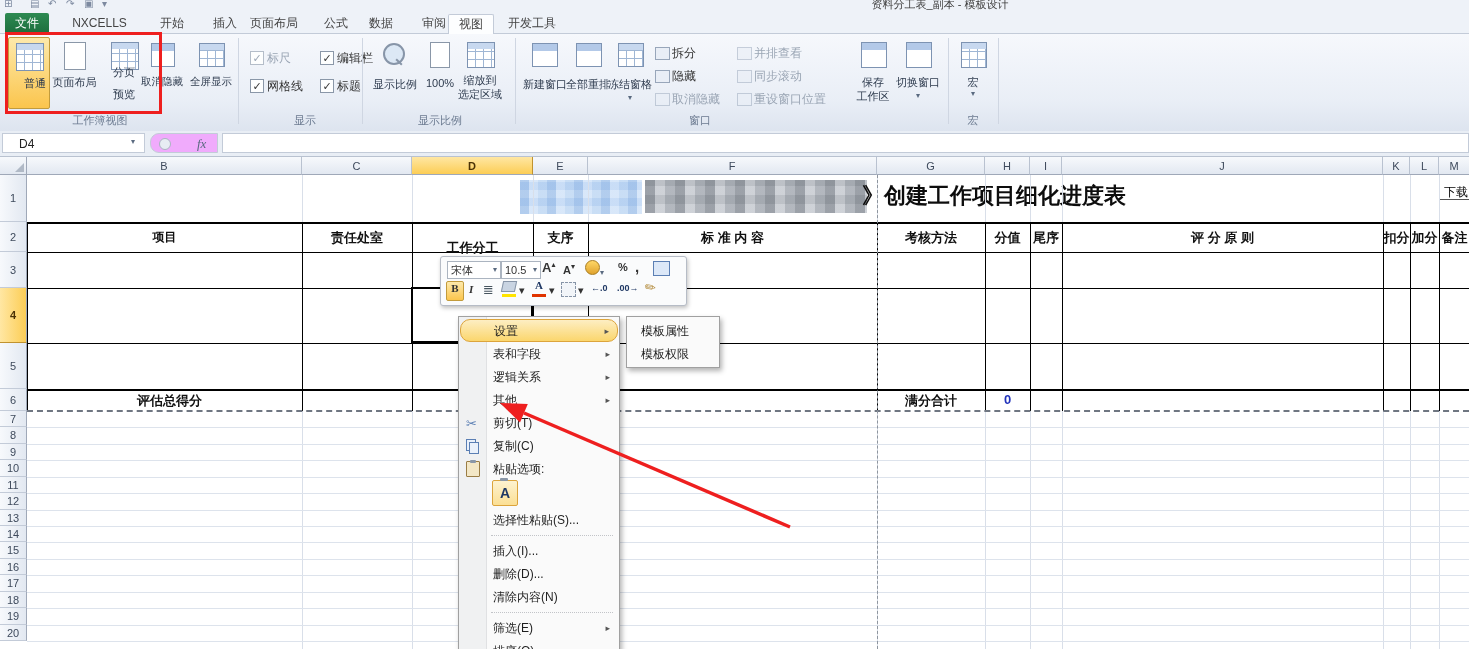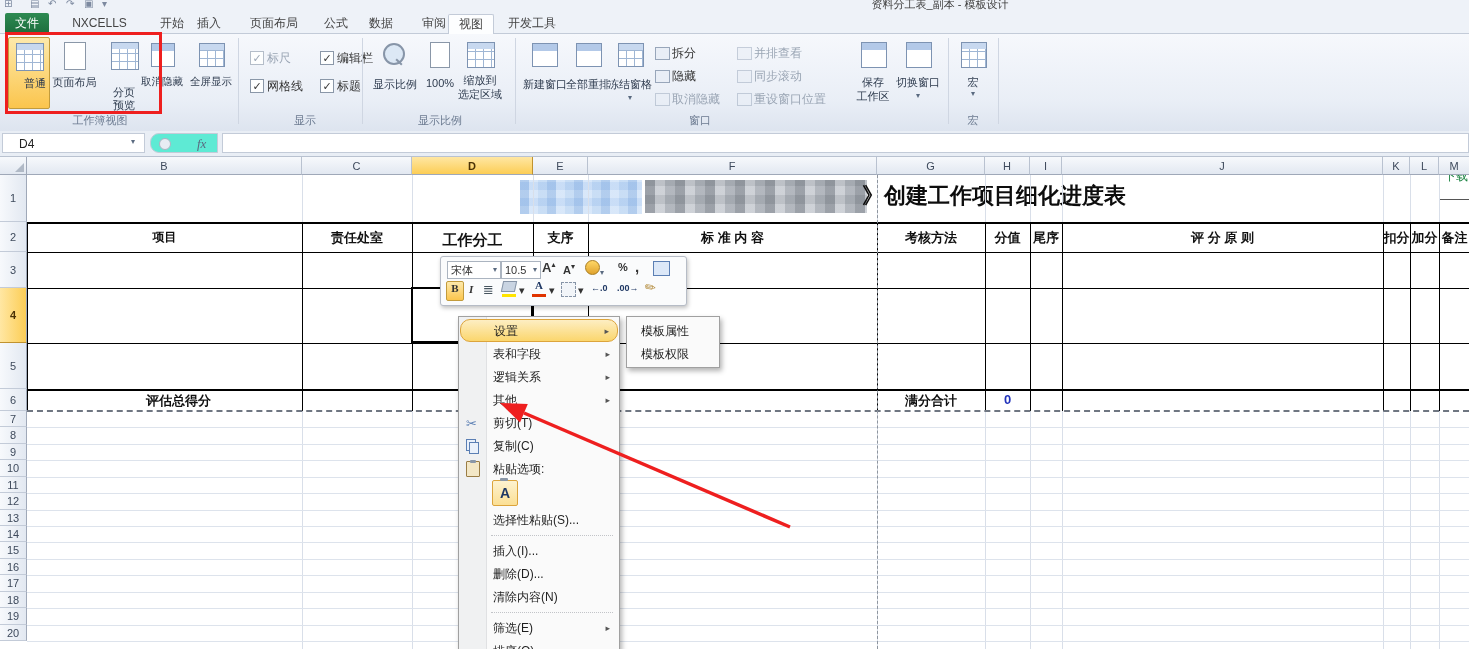--- a/index.html
+++ b/index.html
@@ -97,42 +97,42 @@
   <span class="abs qat" style="left:84px">▣</span>
   <span class="abs qat" style="left:102px">▾</span>
   <div class="abs" id="win-title">资料分工表_副本 - 模板设计</div>
 </div>
 
 <div class="abs" id="tabrow">
   <div id="tab-file">文件</div>
 
 <div class="tab" style="left: 62px; width: 75px; text-align: center; padding: 0px;">NXCELLS</div>
     <div class="tab" style="left: 152px; width: 40px; text-align: center; padding: 0px;">开始</div>
-    <div class="tab" style="left: 197px; width: 40px; text-align: left; padding: 0px;">插入</div>
+    <div class="tab" style="left: 197px; width: 40px; text-align: right; padding: 0px;">插入</div>
     <div class="tab" style="left: 243px; width: 62px; text-align: center; padding: 0px;">页面布局</div>
     <div class="tab" style="left: 316px; width: 40px; text-align: center; padding: 0px;">公式</div>
     <div class="tab" style="left: 361px; width: 40px; text-align: center; padding: 0px;">数据</div>
     <div class="tab" style="left: 406px; width: 40px; text-align: right; padding: 0px;">审阅</div>
     <div class="tab active" style="left: 448px; width: 44px; text-align: center; padding: 0px;">视图</div>
     <div class="tab" style="left: 500px; width: 64px; text-align: center; padding: 0px;">开发工具</div>
   </div>
 
 <div class="abs" id="ribbon">
 
   <div class="abs selbtn" style="left:8px;top:3px;width:40px;height:70px">
     <div class="abs ic-sheet" style="left:7px;top:5px;width:26px;height:26px"></div>
     <div class="rbtn-label" style="left:6px;width:40px;top:38px">普通</div>
   </div>
   <div class="abs" style="left:50px;top:3px;width:49px;height:70px">
     <div class="abs ic-page" style="left:14px;top:5px;width:20px;height:26px"></div>
     <div class="rbtn-label" style="left:0;width:49px;top:38px">页面布局</div>
   </div>
   <div class="abs" style="left:100px;top:3px;width:48px;height:70px">
     <div class="abs ic-sheet" style="left:11px;top:5px;width:26px;height:26px"></div>
-    <div class="rbtn-label" style="left:0;width:48px;top:49px;line-height:13px">
+    <div class="rbtn-label" style="left:0;width:48px;top:24px;line-height:22px">
       <span style="display:inline-block;width:30px;white-space:normal">分页预览</span>
     </div>
   </div>
   <div class="abs" style="left:138px;top:3px;width:48px;height:70px">
     <div class="abs ic-win" style="left:13px;top:6px;width:22px;height:22px"></div>
     <div class="rbtn-label" style="left:-3px;width:54px;top:38px;font-size:10.5px">取消隐藏</div>
   </div>
   <div class="abs" style="left:188px;top:3px;width:46px;height:70px">
     <div class="abs ic-sheet" style="left:11px;top:6px;width:24px;height:22px"></div>
     <div class="rbtn-label" style="left:-2px;width:50px;top:38px;font-size:10.5px">全屏显示</div>
@@ -210,42 +210,42 @@
     <div class="rbtn-label" style="left:0;width:38px;top:38px">宏</div>
     <div class="rbtn-label dd" style="left:0;width:38px;top:52px">▾</div>
   </div>
   <div class="grp-label" style="left:935px;width:76px">宏</div>
   <div class="grp-sep" style="left:998px"></div>
 </div>
 
 <div class="abs" id="fbar">
   <div class="abs" id="namebox">D4</div>
   <span class="abs" style="left:131px;top:6px;font-size:8px;color:#5a6a80">▾</span>
-  <div class="abs" style="left:150px;top:2px;width:68px;height:20px;background:#5eead4;border:1px solid #c3cbd8;border-radius:9px 0 0 9px;box-sizing:border-box">
+  <div class="abs" style="left:150px;top:2px;width:68px;height:20px;background:#f0abfc;border:1px solid #c3cbd8;border-radius:9px 0 0 9px;box-sizing:border-box">
     <span class="abs" style="left:8px;top:4px;width:10px;height:10px;border:1px solid #aab4c2;border-radius:50%;background:#e7ecf3"></span>
     <span class="abs" id="fx" style="left:46px;top:2px">fx</span>
   </div>
   <div class="abs" id="f-input"></div>
 </div>
 
 <div class="abs" id="sheet" style="left:0;top:157px;width:1469px;height:492px"></div>
 
 <div class="abs" style="left:0;top:157px;width:27px;height:18px;background:linear-gradient(#f7f9fc,#e2e8f1);border-right:1px solid #9fa8b8;border-bottom:1px solid #9fa8b8;box-sizing:border-box">
   <div class="abs" style="right:2px;bottom:2px;width:0;height:0;border-left:9px solid transparent;border-bottom:9px solid #b0b9c6"></div>
 </div>
 
 <div class="abs blur1" style="left:520px;top:180px;width:122px;height:34px"></div>
 <div class="abs blur2" style="left:645px;top:180px;width:222px;height:33px"></div>
 <div class="abs" style="left:862px;top:181px;font-size:22px;font-weight:bold;color:#0d0d0d;font-family:'Liberation Serif','DejaVu Serif',serif;white-space:nowrap">
   <span>》</span><span>创建工作项目细化进度表</span>
 </div>
-<div class="abs" style="left:1444px;top:168px;font-size:12px;color:#15803d;border-bottom:0">下载</div>
+<div class="abs" style="left:1444px;top:184px;font-size:12px;color:#000000;border-bottom:0">下载</div>
 <div class="abs" style="left:1440px;top:199px;width:29px;height:1px;background:#555"></div>
 
-<div class="celltext" style="left:41px;top:392px;width:275px;font-size:13px">评估总得分</div>
+<div class="celltext" style="left:32px;top:392px;width:275px;font-size:13px">评估总得分</div>
 <div class="celltext" style="left:877px;top:392px;width:108px;font-size:13px">满分合计</div>
 <div class="celltext" style="left:985px;top:392px;width:45px;color:#2233bb;font-size:13px">0</div>
 
 <div class="abs" style="left:411px;top:287px;width:122px;height:56px;border:2px solid #000;box-sizing:border-box;z-index:12"></div>
 
 <div class="abs" id="minibar">
   <div class="mtb mtb-box" style="left:6px;top:4px;width:46px"><span>宋体</span><span class="dd" style="float:right">▾</span></div>
   <div class="mtb mtb-box" style="left:60px;top:4px;width:32px"><span>10.5</span><span class="dd" style="float:right">▾</span></div>
   <div class="mtb" style="left:101px;top:3px;font-weight:bold;font-size:13px"><span>A</span><span style="font-size:8px;vertical-align:super">▴</span></div>
   <div class="mtb" style="left:122px;top:5px;font-weight:bold;font-size:11px"><span>A</span><span style="font-size:8px;vertical-align:super">▾</span></div>
@@ -410,21 +410,21 @@
 <div class="blkh" style="left:27px;width:1442px;top:222px;height:2px"></div>
 <div class="blkh" style="left:27px;width:1442px;top:252px;height:1px"></div>
 <div class="blkh" style="left:27px;width:1442px;top:288px;height:1px"></div>
 <div class="blkh" style="left:27px;width:1442px;top:343px;height:1px"></div>
 <div class="blkh" style="left:27px;width:1442px;top:389px;height:2px"></div>
 <div class="dashh" style="left:27px;width:1442px;top:410px"></div>
 <div class="dashv" style="left:877px;top:175px;height:474px"></div>
 <div class="blkh" style="left:1439px;width:30px;top:200px;height:0px"></div>
 <div class="celltext" style="left:27px;width:275px;top:229px;font-size:12px">项目</div>
 <div class="celltext" style="left:302px;width:110px;top:229px;font-size:13px">责任处室</div>
-<div class="celltext" style="left:412px;width:121px;top:231px;font-size:15px">工作分工</div>
+<div class="celltext" style="left:412px;width:121px;top:239px;font-size:13px">工作分工</div>
 <div class="celltext" style="left:533px;width:55px;top:229px;font-size:13px">支序</div>
 <div class="celltext" style="left:588px;width:289px;top:229px;font-size:13px">标 准 内 容</div>
 <div class="celltext" style="left:877px;width:108px;top:229px;font-size:13px">考核方法</div>
 <div class="celltext" style="left:985px;width:45px;top:229px;font-size:13px">分值</div>
 <div class="celltext" style="left:1030px;width:32px;top:229px;font-size:13px">尾序</div>
 <div class="celltext" style="left:1062px;width:321px;top:229px;font-size:13px">评 分 原 则</div>
 <div class="celltext" style="left:1383px;width:27px;top:229px;font-size:13px">扣分</div>
 <div class="celltext" style="left:1410px;width:29px;top:229px;font-size:13px">加分</div>
 <div class="celltext" style="left:1439px;width:31px;top:229px;font-size:13px">备注</div>
 

